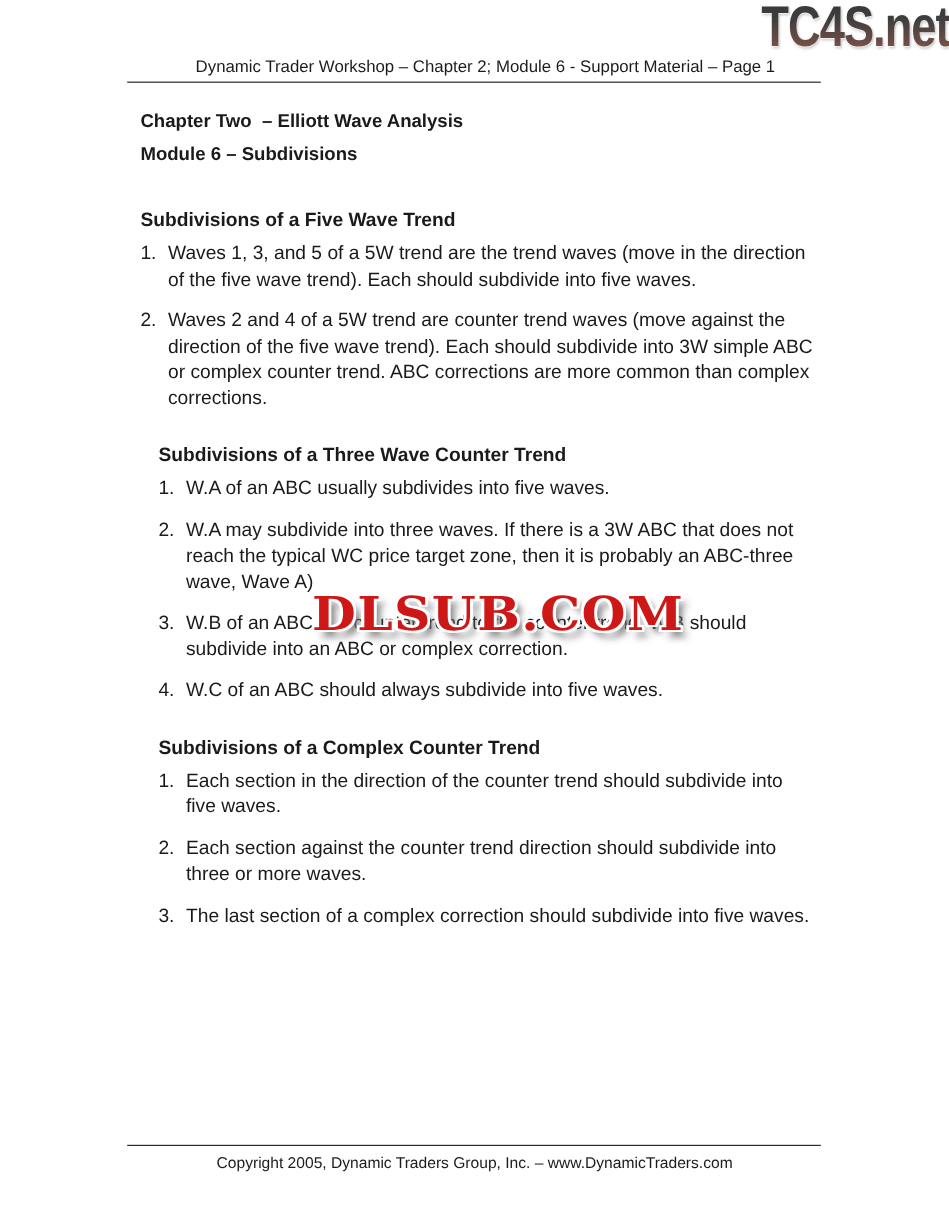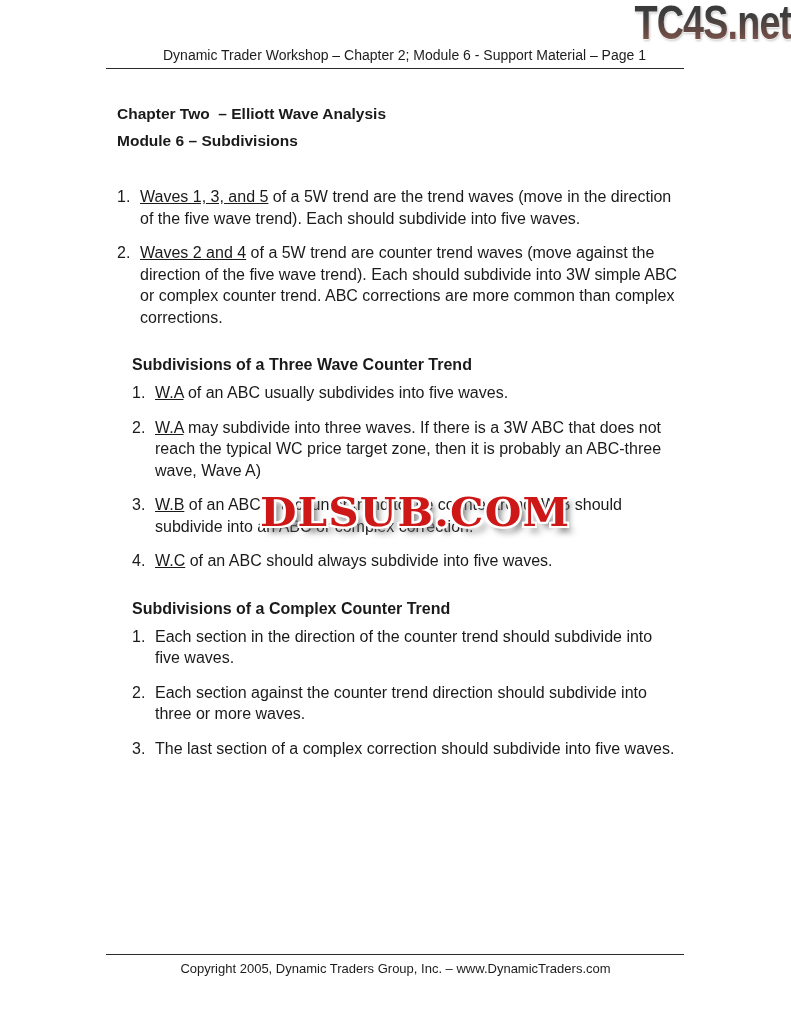--- a/index.html
+++ b/index.html
@@ -42,39 +42,39 @@
   }
   .rule.header-rule{top:68px;}
   .rule.footer-rule{top:954px;}
 
   
   .content{
     position:absolute;top:88px;left:117px;width:563px;
   }
   .doc-title{
     font-size:15.5px;font-weight:bold;line-height:19px;
-    margin:16px 0 8px 0;
+    margin:4px 0 8px 0;
     white-space:pre-wrap;
   }
   .doc-title.module{margin:0 0 36px 0;}
   .section{margin-top:0;}
   .section + .section{margin-top:27px;margin-left:15px;}
   .section-heading{
     font-size:16px;font-weight:bold;line-height:19px;
     margin:0 0 8px 0;
   }
   .olist{margin:0;padding:0;list-style:none;}
   .olist-item{
     display:flex;
     font-size:16px;line-height:21.5px;
     margin:0 0 13px 0;
   }
   .item-num{flex:0 0 23px;}
   .item-text{flex:1;}
-  .item-lead{text-decoration:underline;}
+  .item-lead{}
   .olist-item:last-child{margin-bottom:0;}
 
   
   .dlsub-watermark{
     position:absolute;top:490px;left:260px;
     font-family:"DejaVu Serif", serif;
     font-weight:bold;
     font-size:39px;
     line-height:44px;
     letter-spacing:1px;
@@ -114,20 +114,21 @@
 
   <div class="tc4s-logo">TC4S.net</div>
   <div class="header-title">Dynamic Trader Workshop – Chapter 2; Module 6 - Support Material – Page 1</div>
   <div class="rule header-rule"></div>
 
   <div class="content">
     <p class="doc-title">Chapter Two  – Elliott Wave Analysis</p>
     <p class="doc-title module">Module 6 – Subdivisions</p>
 
     <div class="section">
+      <p class="section-heading">Subdivisions of a Five Wave Trend</p>
       <div class="olist">
         <div class="olist-item">
           <span class="item-num">1.</span>
           <span class="item-text"><span class="item-lead">Waves 1, 3, and 5</span><span> of a 5W trend are the trend waves (move in the direction of the five wave trend). Each should subdivide into five waves.</span></span>
         </div>
         <div class="olist-item">
           <span class="item-num">2.</span>
           <span class="item-text"><span class="item-lead">Waves 2 and 4</span><span> of a 5W trend are counter trend waves (move against the direction of the five wave trend). Each should subdivide into 3W simple ABC or complex counter trend. ABC corrections are more common than complex corrections.</span></span>
         </div>
       </div>

